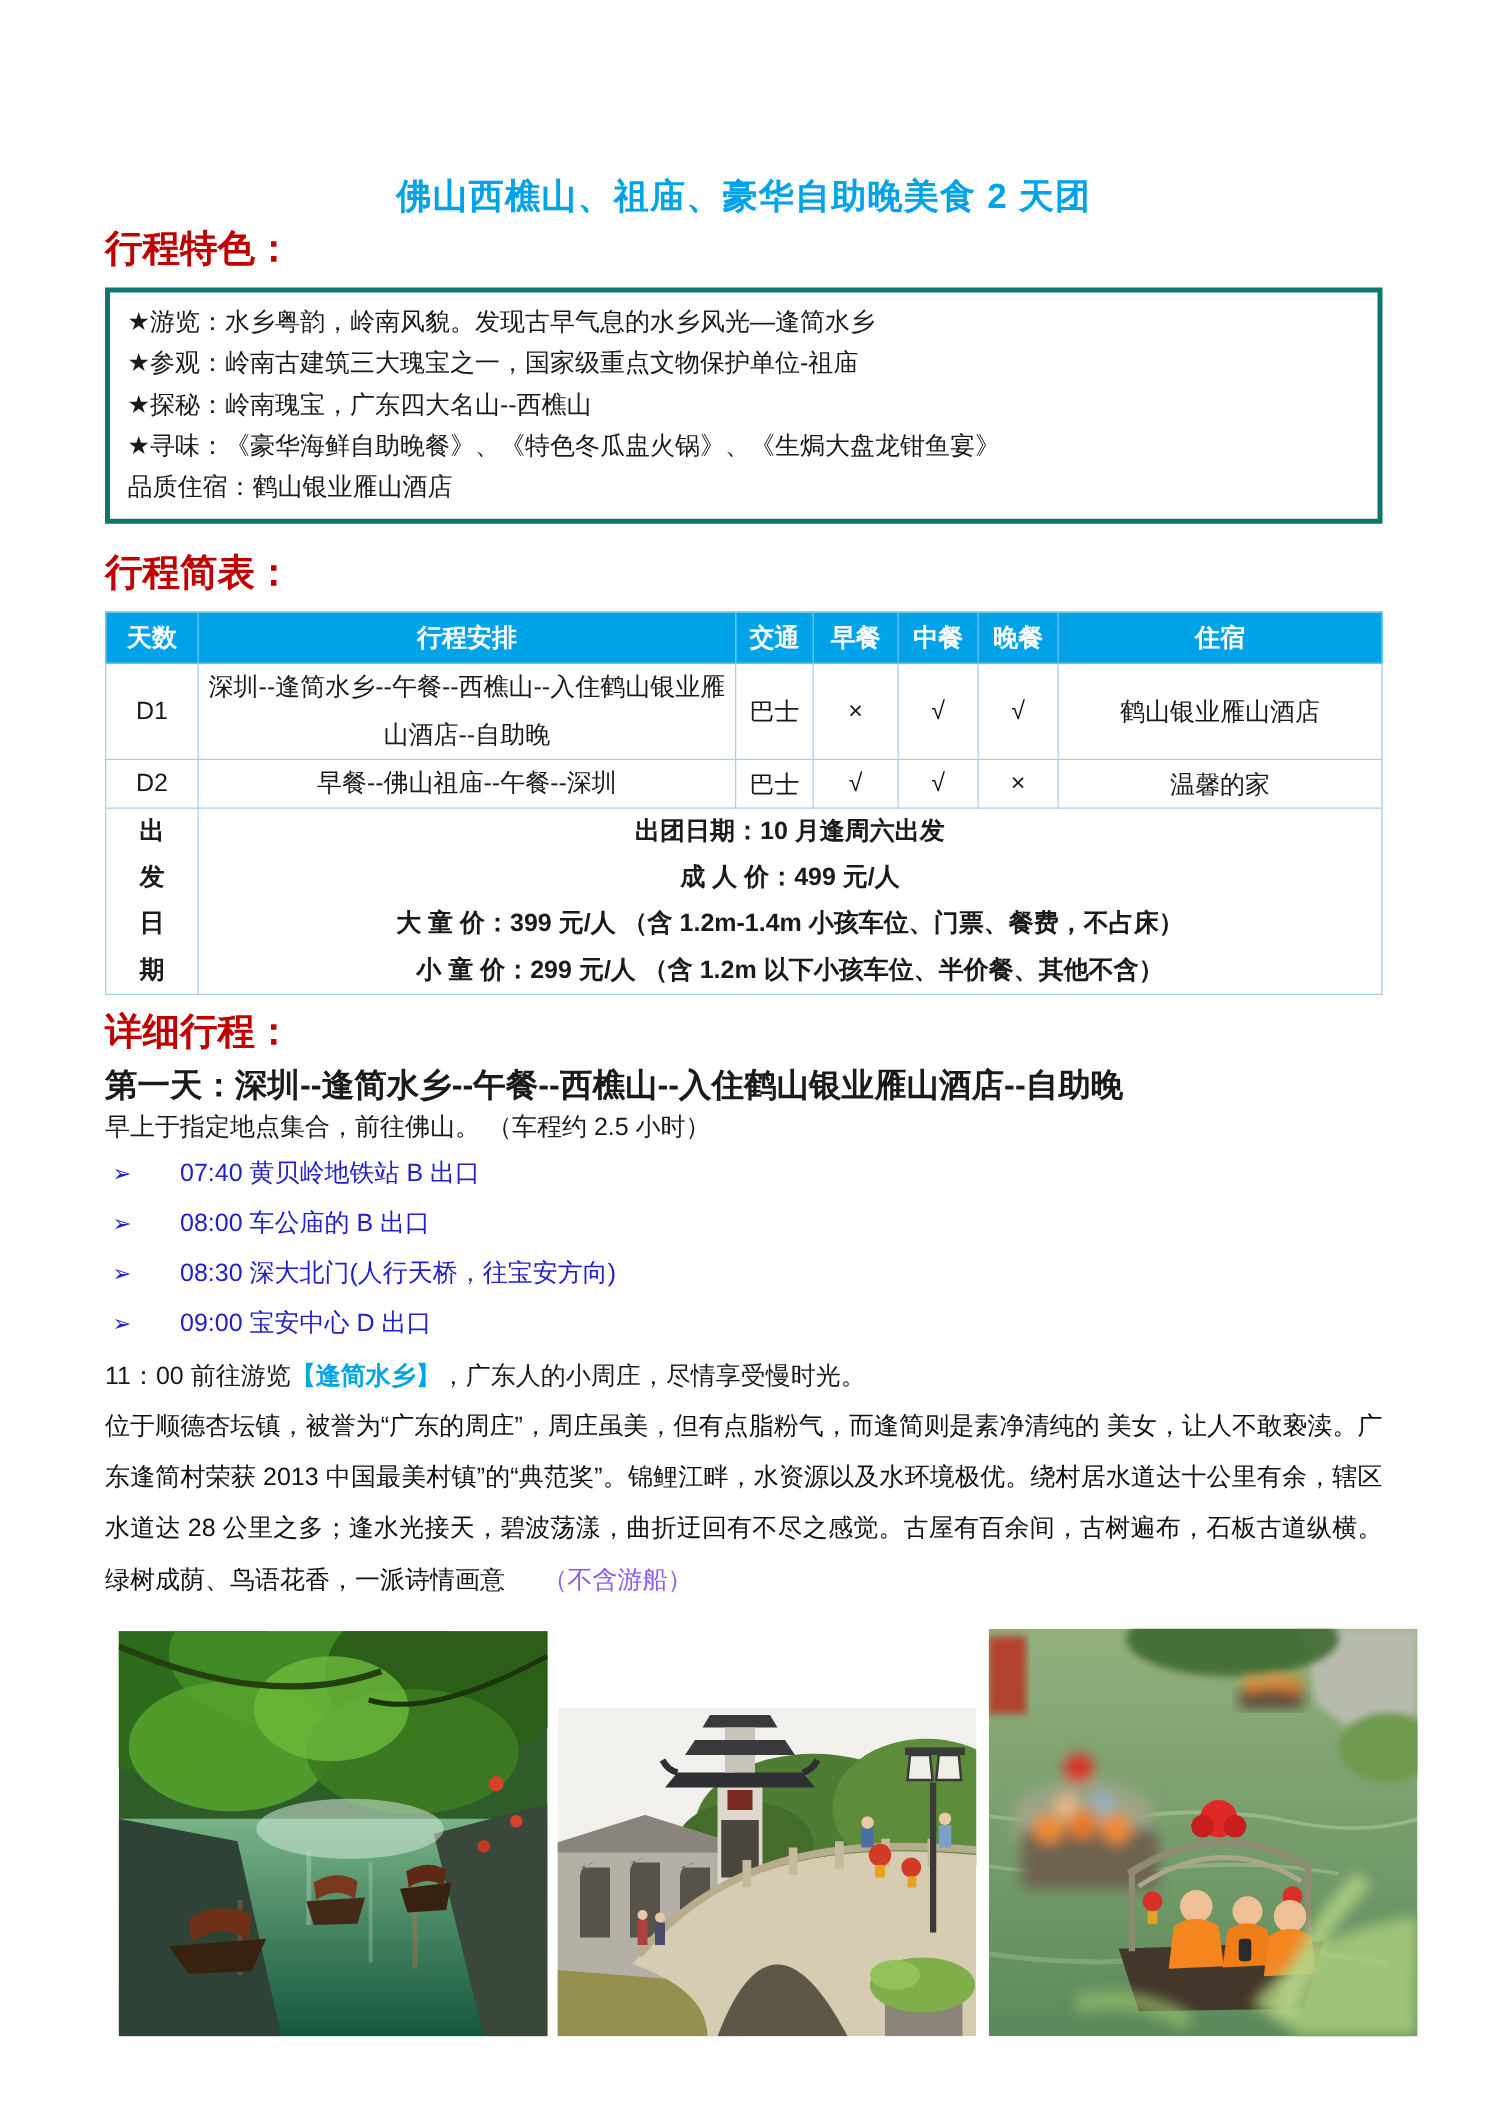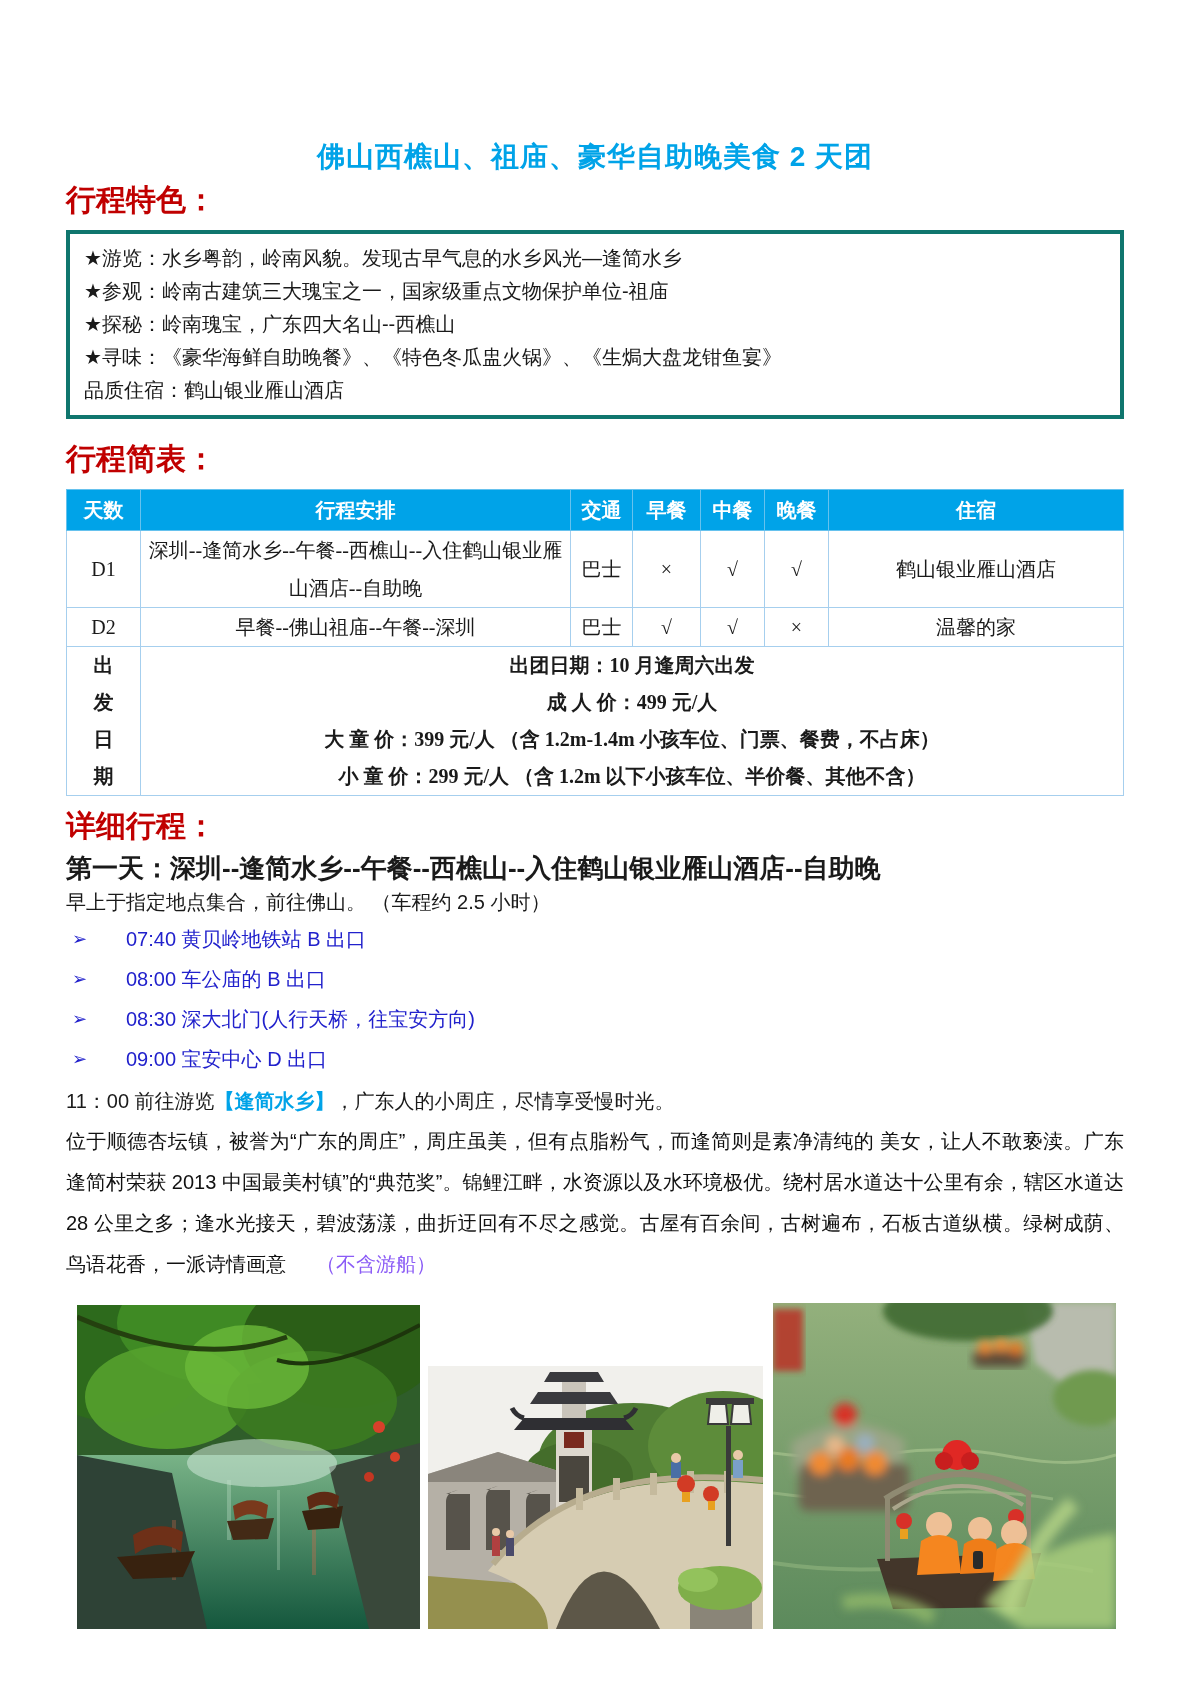--- a/index.html
+++ b/index.html
@@ -1,36 +1,36 @@
 <!DOCTYPE html>
 <html><head>
 <meta charset="utf-8">
 <style>
   html,body{margin:0;padding:0;background:#ffffff;}
   .page{
     width:1190px;height:1683px;background:#ffffff;overflow:hidden;
     font-family:"Liberation Sans","DejaVu Sans",sans-serif;color:#1a1a1a;
     position:relative;
   }
-  .content{padding:0 66px;}
+  .content{padding:0 84px;}
   .doc-title{
     padding-top:138px;text-align:center;
     font-size:28px;font-weight:bold;color:#00A3E8;letter-spacing:1px;
   }
   .section-heading{
     color:#C00000;font-weight:bold;font-size:30px;line-height:40px;margin-top:4px;
   }
   .section-heading.simbiao{margin-top:20px;}
   .section-heading.xiangxi{margin-top:10px;}
   .feature-box{
     border:4px solid #0f766e;margin-top:10px;padding:8px 14px;font-size:20px;
   }
   .feature-line{line-height:33px;}
   table.schedule{
-    width:100%;border-collapse:collapse;margin-top:10px;font-size:20px;table-layout:fixed;font-family:Liberation Serif, serif;
+    width:100%;border-collapse:collapse;margin-top:10px;font-size:20px;table-layout:fixed;
   }
   table.schedule th{
     background:#00A3E8;color:#ffffff;font-weight:bold;height:40px;
     border:1px solid #66C2EE;padding:0;
   }
   table.schedule td{
     border:1px solid #A6CFEE;text-align:center;vertical-align:middle;padding:0;
   }
   td.itinerary-cell{text-align:left;padding:0 12px;line-height:38px;}
   tr.row-d1 td{height:76px;}

